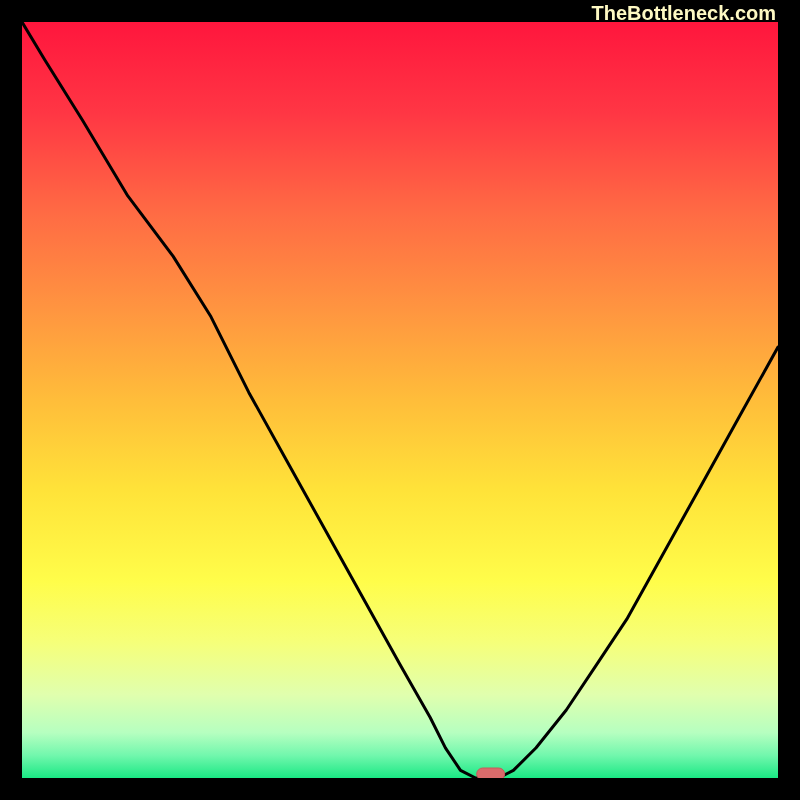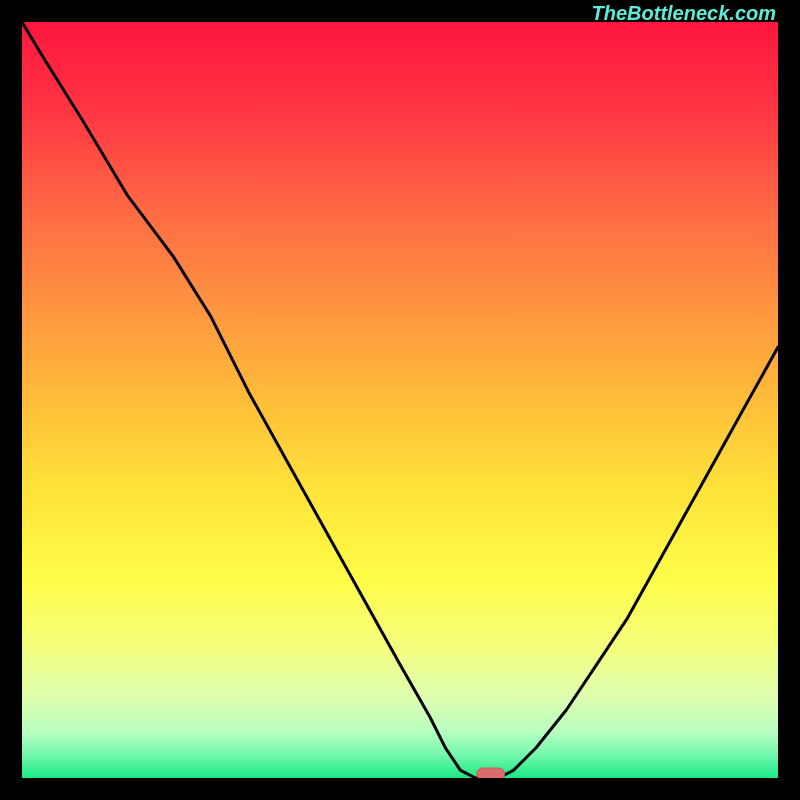--- a/index.html
+++ b/index.html
@@ -24,23 +24,22 @@
     height: 756px;
     overflow: hidden;
   }
   .watermark {
     position: absolute;
     top: 2px;
     right: 24px;
     font-family: Arial, sans-serif;
     font-size: 20px;
     font-weight: bold;
-    color: #5eead4;
+    color: #fef9c3;
     z-index: 30;
-    font-style: italic;
   }
 </style>
 </head>
 <body>
 
 <div class="chart-container">
   <div class="watermark">TheBottleneck.com</div>
   <div class="plot-area">
     <svg id="chart-svg" width="756" height="756" viewBox="0 0 756 756">
       <defs>

